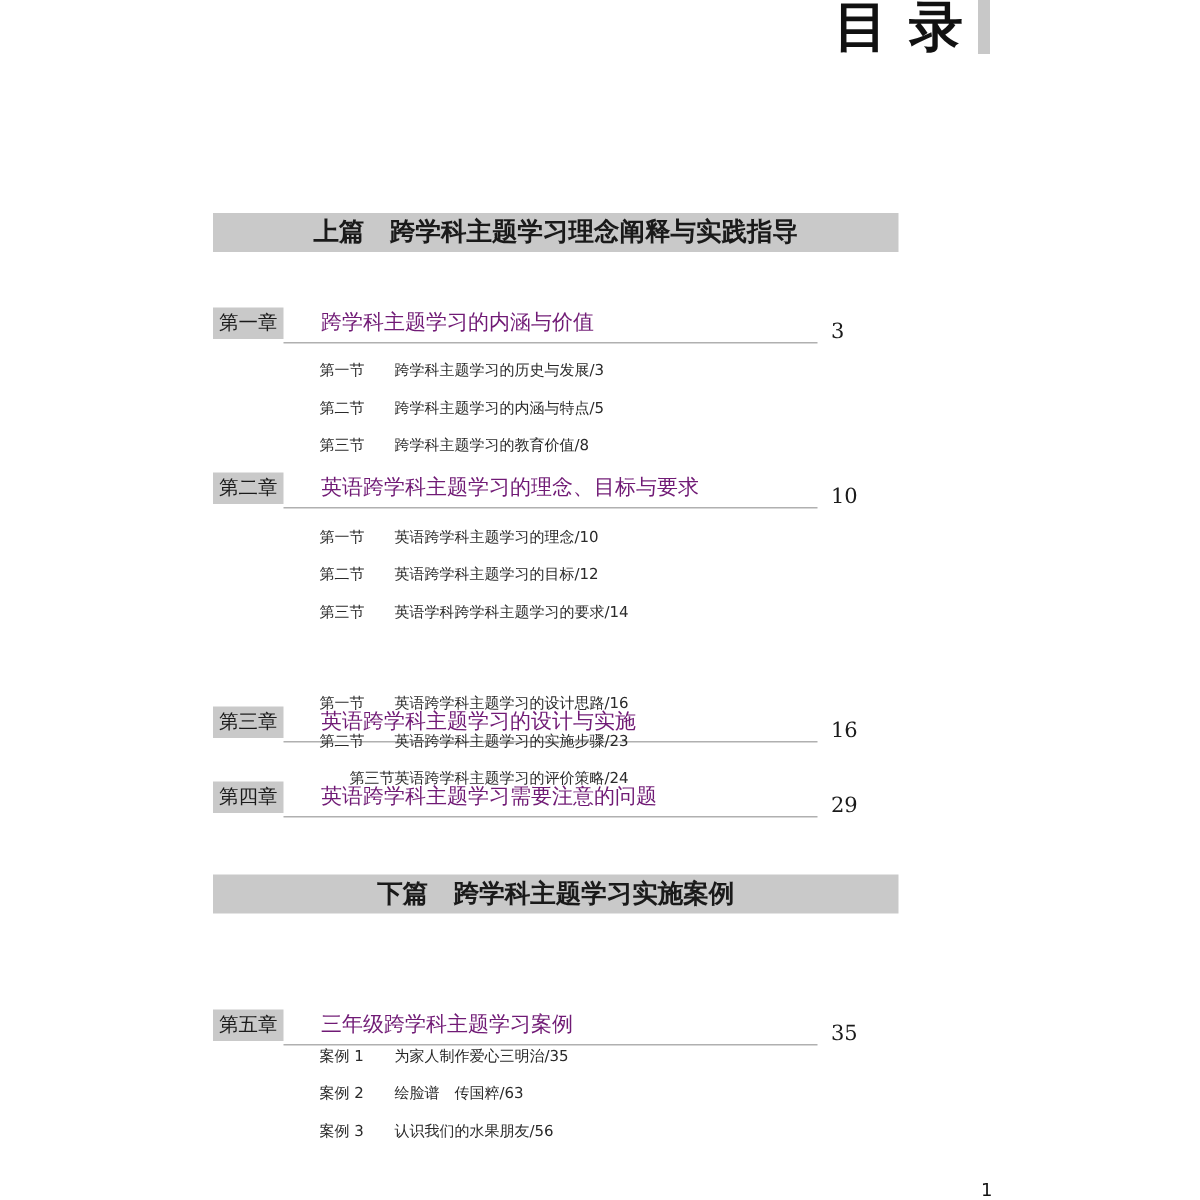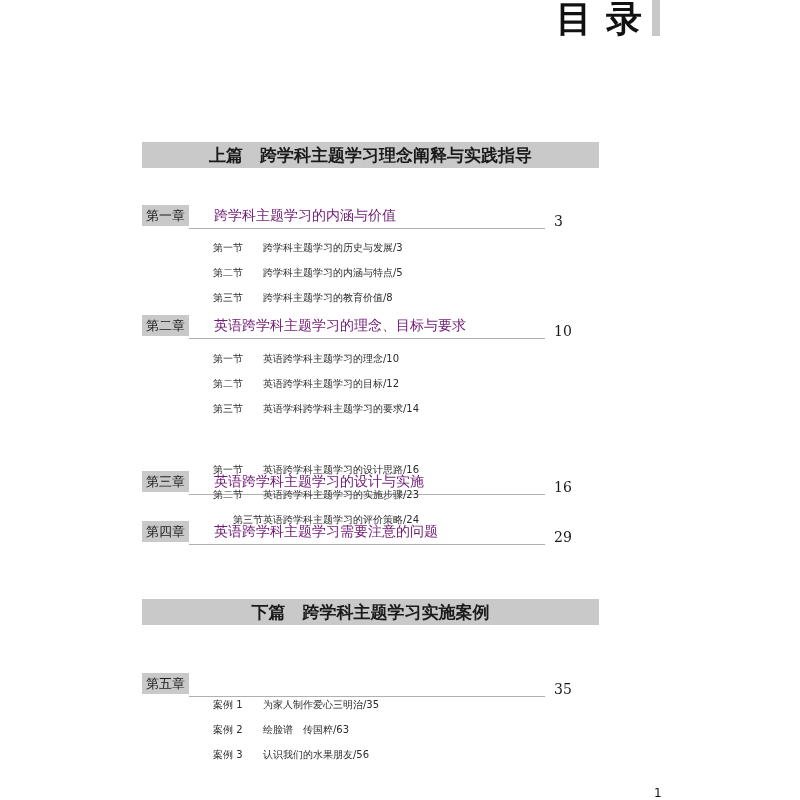--- a/index.html
+++ b/index.html
@@ -83,24 +83,25 @@
 <div class="section" style="top:487px;"><span class="sec-num">第二节</span><span>英语跨学科主题学习的实施步骤/23</span></div>
 <div class="section" style="top:512px;text-align:right;"><span class="sec-num">第三节</span><span>英语跨学科主题学习的评价策略/24</span></div>
 
 <div class="chapter" style="top:521px;">
   <div class="ch-label">第四章</div>
   <div class="ch-title">英语跨学科主题学习需要注意的问题</div>
   <div class="ch-rule"></div>
   <div class="ch-page">29</div>
 </div>
 
-<div class="part" style="top:599px;">下篇　跨学科主题学习实施案例</div>
+<div class="part" style="top:583px;">下篇　跨学科主题学习实施案例</div>
 
 <div class="chapter" style="top:673px;padding-left:32px;">
   <div class="ch-label">第五章</div>
+  <div class="ch-title">三年级跨学科主题学习案例</div>
   <div class="ch-rule"></div>
   <div class="ch-page">35</div>
 </div>
 <div class="section" style="top:697px;"><span class="sec-num">案例 1</span><span>为家人制作爱心三明治/35</span></div>
 <div class="section" style="top:722px;"><span class="sec-num">案例 2</span><span>绘脸谱　传国粹/63</span></div>
 <div class="section" style="top:747px;"><span class="sec-num">案例 3</span><span>认识我们的水果朋友/56</span></div>
 
 <div class="page-num">1</div>
 
 </body></html>

